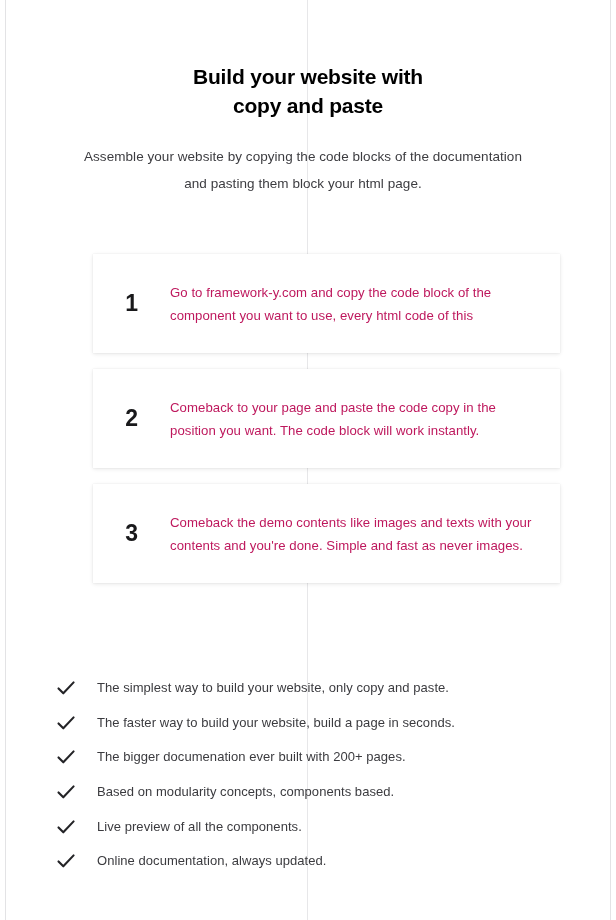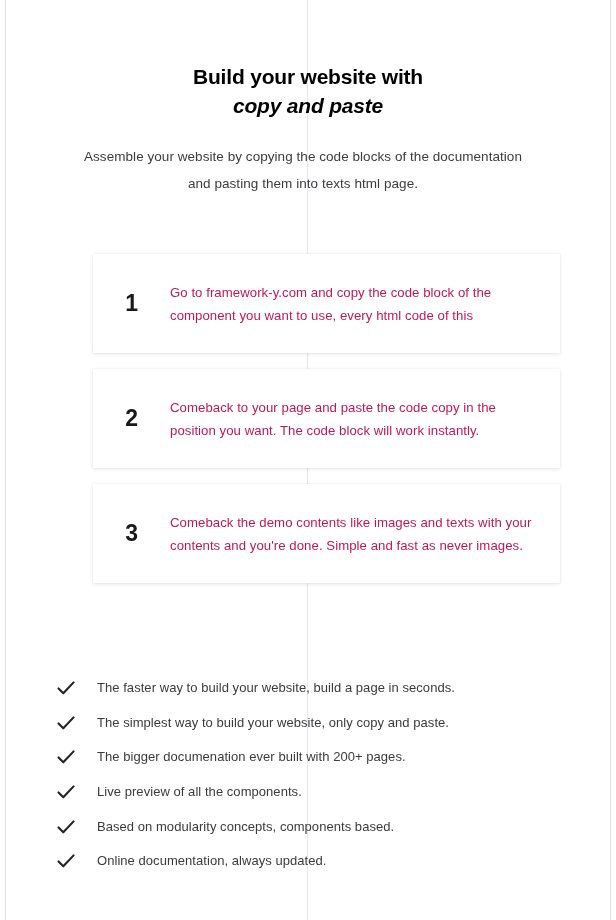--- a/index.html
+++ b/index.html
@@ -41,21 +41,21 @@
     left: 0;
     right: 0;
     top: 48px;
     text-align: center;
     font-size: 21px;
     font-weight: bold;
     line-height: 29px;
     letter-spacing: -0.2px;
     color: #000000;
   }
-  .headline .l2 { display: block; font-style: italic; }
+  .headline .l2 { display: block; }
 
   .subhead {
     position: absolute;
     left: 48px;
     right: 58px;
     top: 129px;
     text-align: center;
     font-size: 13.5px;
     line-height: 27px;
     color: #3c3c40;
@@ -139,21 +139,21 @@
 
 <div class="page">
 
   <h1 class="headline">
     <span class="l1">Build your website with</span>
     <span class="l2">copy and paste</span>
   </h1>
 
   <p class="subhead">
     <span class="l1">Assemble your website by copying the code blocks of the documentation</span>
-    <span class="l2">and pasting them into texts html page.</span>
+    <span class="l2">and pasting them block your html page.</span>
   </p>
 
   <div class="steps">
 
     <div class="step-card">
       <div class="step-num">1</div>
       <div class="step-text">
         <span class="l1">Go to framework-y.com and copy the code block of the</span>
         <span class="l2">component you want to use, every html code of this</span>
       </div>
@@ -178,63 +178,63 @@
   </div>
 
   <ul class="features" style="list-style:none;margin:0;padding:0;">
 
     <li class="feature-row">
       <span class="check-icon">
         <svg width="22" height="22" viewBox="0 0 22 22" aria-hidden="true">
           <path d="M3.5 11.4 L8.3 16.3 L18.6 5.4" fill="none" stroke="#232326" stroke-width="2.1" stroke-linecap="round" stroke-linejoin="round"></path>
         </svg>
       </span>
+      <span class="feature-label">The simplest way to build your website, only copy and paste.</span>
+    </li>
+
+    <li class="feature-row">
+      <span class="check-icon">
+        <svg width="22" height="22" viewBox="0 0 22 22" aria-hidden="true">
+          <path d="M3.5 11.4 L8.3 16.3 L18.6 5.4" fill="none" stroke="#232326" stroke-width="2.1" stroke-linecap="round" stroke-linejoin="round"></path>
+        </svg>
+      </span>
       <span class="feature-label">The faster way to build your website, build a page in seconds.</span>
     </li>
 
     <li class="feature-row">
       <span class="check-icon">
         <svg width="22" height="22" viewBox="0 0 22 22" aria-hidden="true">
           <path d="M3.5 11.4 L8.3 16.3 L18.6 5.4" fill="none" stroke="#232326" stroke-width="2.1" stroke-linecap="round" stroke-linejoin="round"></path>
         </svg>
       </span>
-      <span class="feature-label">The simplest way to build your website, only copy and paste.</span>
-    </li>
-
-    <li class="feature-row">
-      <span class="check-icon">
-        <svg width="22" height="22" viewBox="0 0 22 22" aria-hidden="true">
-          <path d="M3.5 11.4 L8.3 16.3 L18.6 5.4" fill="none" stroke="#232326" stroke-width="2.1" stroke-linecap="round" stroke-linejoin="round"></path>
-        </svg>
-      </span>
       <span class="feature-label">The bigger documenation ever built with 200+ pages.</span>
     </li>
 
     <li class="feature-row">
       <span class="check-icon">
         <svg width="22" height="22" viewBox="0 0 22 22" aria-hidden="true">
           <path d="M3.5 11.4 L8.3 16.3 L18.6 5.4" fill="none" stroke="#232326" stroke-width="2.1" stroke-linecap="round" stroke-linejoin="round"></path>
         </svg>
       </span>
+      <span class="feature-label">Based on modularity concepts, components based.</span>
+    </li>
+
+    <li class="feature-row">
+      <span class="check-icon">
+        <svg width="22" height="22" viewBox="0 0 22 22" aria-hidden="true">
+          <path d="M3.5 11.4 L8.3 16.3 L18.6 5.4" fill="none" stroke="#232326" stroke-width="2.1" stroke-linecap="round" stroke-linejoin="round"></path>
+        </svg>
+      </span>
       <span class="feature-label">Live preview of all the components.</span>
     </li>
 
     <li class="feature-row">
       <span class="check-icon">
         <svg width="22" height="22" viewBox="0 0 22 22" aria-hidden="true">
           <path d="M3.5 11.4 L8.3 16.3 L18.6 5.4" fill="none" stroke="#232326" stroke-width="2.1" stroke-linecap="round" stroke-linejoin="round"></path>
         </svg>
       </span>
-      <span class="feature-label">Based on modularity concepts, components based.</span>
-    </li>
-
-    <li class="feature-row">
-      <span class="check-icon">
-        <svg width="22" height="22" viewBox="0 0 22 22" aria-hidden="true">
-          <path d="M3.5 11.4 L8.3 16.3 L18.6 5.4" fill="none" stroke="#232326" stroke-width="2.1" stroke-linecap="round" stroke-linejoin="round"></path>
-        </svg>
-      </span>
       <span class="feature-label">Online documentation, always updated.</span>
     </li>
 
   </ul>
 
 </div>
 
 </body></html>

